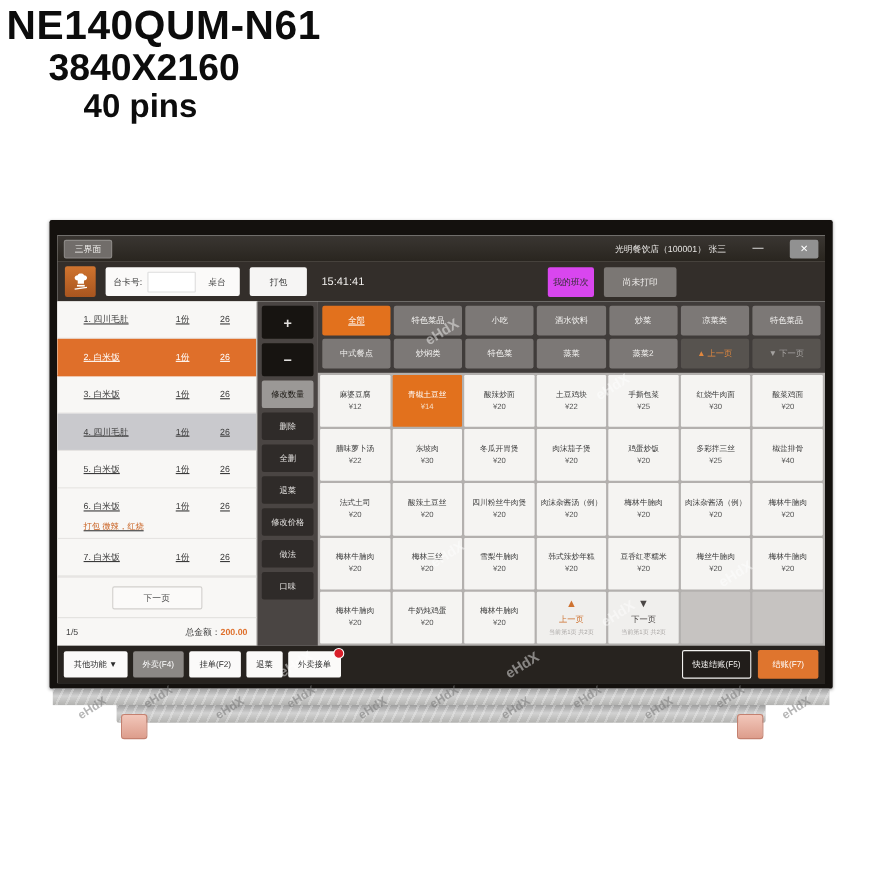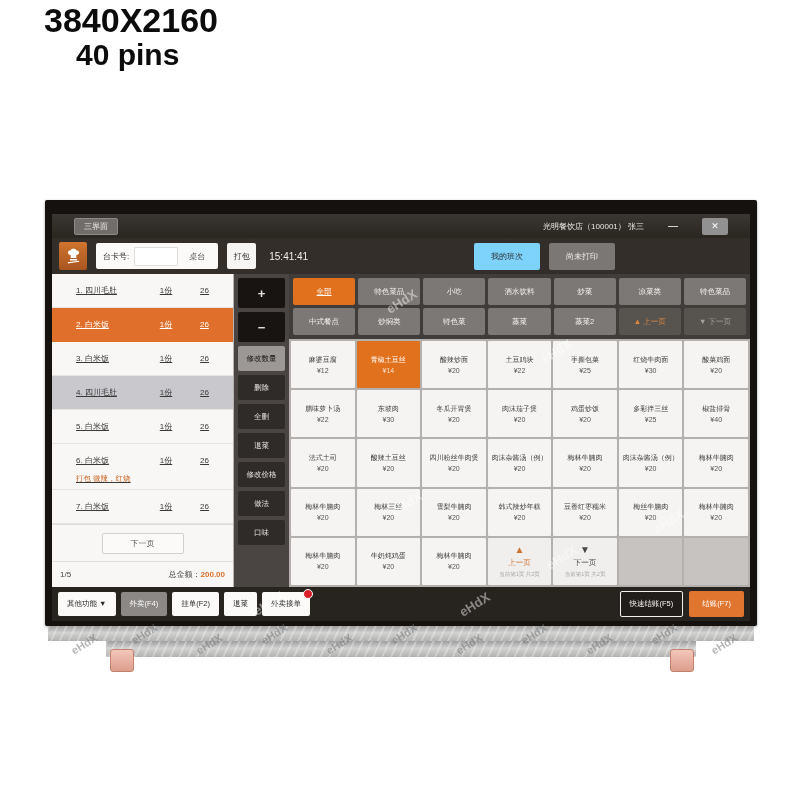--- a/index.html
+++ b/index.html
@@ -10,40 +10,40 @@
   .cap1{font-size:37px;font-weight:800;line-height:42px;letter-spacing:0.5px;}
   .cap2{font-size:34px;font-weight:800;line-height:36px;margin-left:38px;}
   .cap3{font-size:30px;font-weight:800;line-height:34px;margin-left:70px;}
   
   .panel{position:absolute;left:45px;top:200px;width:712px;height:426px;background:#14110e;
          border-radius:2px;box-shadow:0 1px 3px rgba(0,0,0,.35);}
   .screen{position:absolute;left:7px;top:14px;width:698px;height:407px;background:#d6d4d2;
           display:flex;flex-direction:column;overflow:hidden;}
   
   .titlebar{height:24px;flex:0 0 24px;background:linear-gradient(#3a3632,#29251f);
-            display:flex;align-items:center;padding:0 22px;gap:8px;}
+            display:flex;align-items:center;padding:0 6px;gap:8px;}
   .tab-chip{background:#716d6a;color:#eeecea;font-size:8px;padding:2px 9px;border:1px solid #8d8a87;border-radius:2px;}
   .tb-right{margin-left:auto;display:flex;align-items:center;gap:24px;}
   .store{color:#e9e7e5;font-size:8px;}
   .win-min{color:#fff;font-size:10px;line-height:10px;}
   .win-close{background:#919191;color:#fff;width:26px;height:17px;display:flex;align-items:center;
              justify-content:center;font-size:9px;border-radius:2px;}
   
   .toolbar{height:36px;flex:0 0 36px;background:#332e2a;display:flex;align-items:center;gap:9px;padding:0 7px;}
   .chef{width:28px;height:28px;border-radius:2px;background:linear-gradient(#d0742f,#a8551f);
         display:flex;align-items:center;justify-content:center;}
   .cardgroup{background:#fbfaf9;height:26px;border-radius:2px;display:flex;align-items:center;
              font-size:8px;color:#333;padding:0 7px;gap:5px;}
   .card-input{width:42px;height:17px;background:#fff;border:1px solid #ddd;border-radius:1px;}
   .table-btn{padding:3px 6px;color:#444;}
-  .pack-btn{background:#f6f5f4;width:29px;height:26px;border-radius:2px;display:flex;align-items:center;
+  .pack-btn{background:#f6f5f4;width:52px;height:26px;border-radius:2px;display:flex;align-items:center;
             justify-content:center;font-size:8px;color:#333;}
   .time{color:#f2f0ee;font-size:10px;margin-left:4px;}
   .tb-spacer{flex:1;}
-  .shift-btn{background:#7dd3fc;color:#2c2c2c;width:66px;height:27px;border-radius:2px;display:flex;
+  .shift-btn{background:#d946ef;color:#2c2c2c;width:42px;height:27px;border-radius:2px;display:flex;
              align-items:center;justify-content:center;font-size:8px;}
   .print-btn{background:#7b7774;color:#f1efed;width:66px;height:27px;border-radius:2px;display:flex;
              align-items:center;justify-content:center;font-size:8px;margin-right:128px;}
   
   .main{flex:1;display:flex;min-height:0;background:#cfcdcb;}
   .orderlist{width:181px;flex:0 0 181px;background:#f8f7f5;display:flex;flex-direction:column;border-right:1px solid #b5b2b0;}
   .ol-rows{flex:1;overflow:hidden;}
   .olrow{border-bottom:1px solid #e6e4e2;padding:0 24px;font-size:8px;color:#3a3a3a;text-decoration:underline;}
   .olmain{display:flex;align-items:center;height:33px;}
   .olname{flex:1;}
@@ -117,20 +117,21 @@
   .wm{position:absolute;font-size:13px;font-weight:bold;transform:rotate(-32deg);pointer-events:none;z-index:6;}
   .wm.screenwm{color:rgba(255,255,255,.45);}
   .wm.stripwm{color:rgba(120,120,120,.55);font-size:11px;z-index:7;}
 </style>
 </head>
 <body>
 
 <div class="page">
 
   <div class="caption">
+    <div class="cap1">NE140QUM-N61</div>
     <div class="cap2">3840X2160</div>
     <div class="cap3">40 pins</div>
   </div>
 
   <div class="panel">
     <div class="screen">
 
       <div class="titlebar">
         <div class="tab-chip">三界面</div>
         <div class="tb-right">

